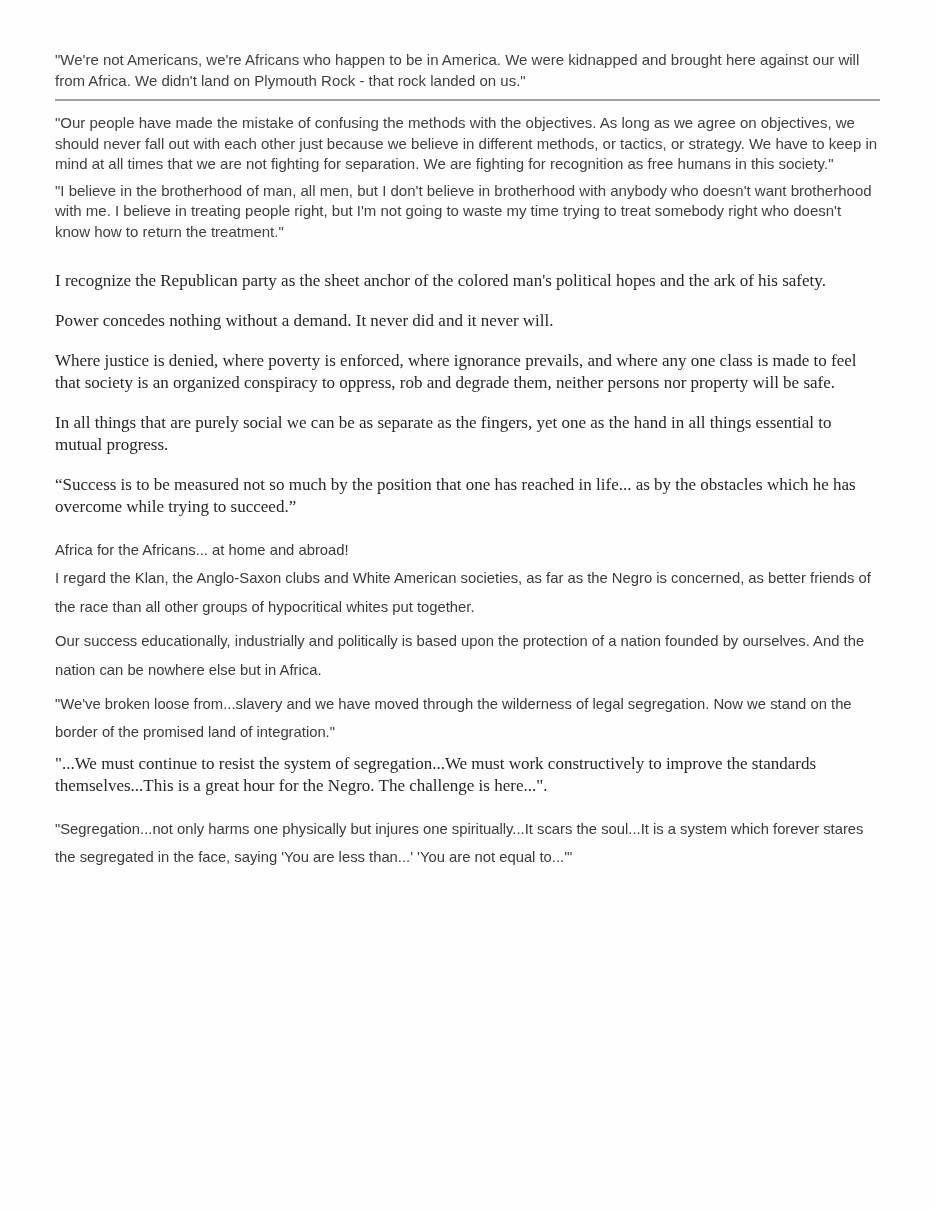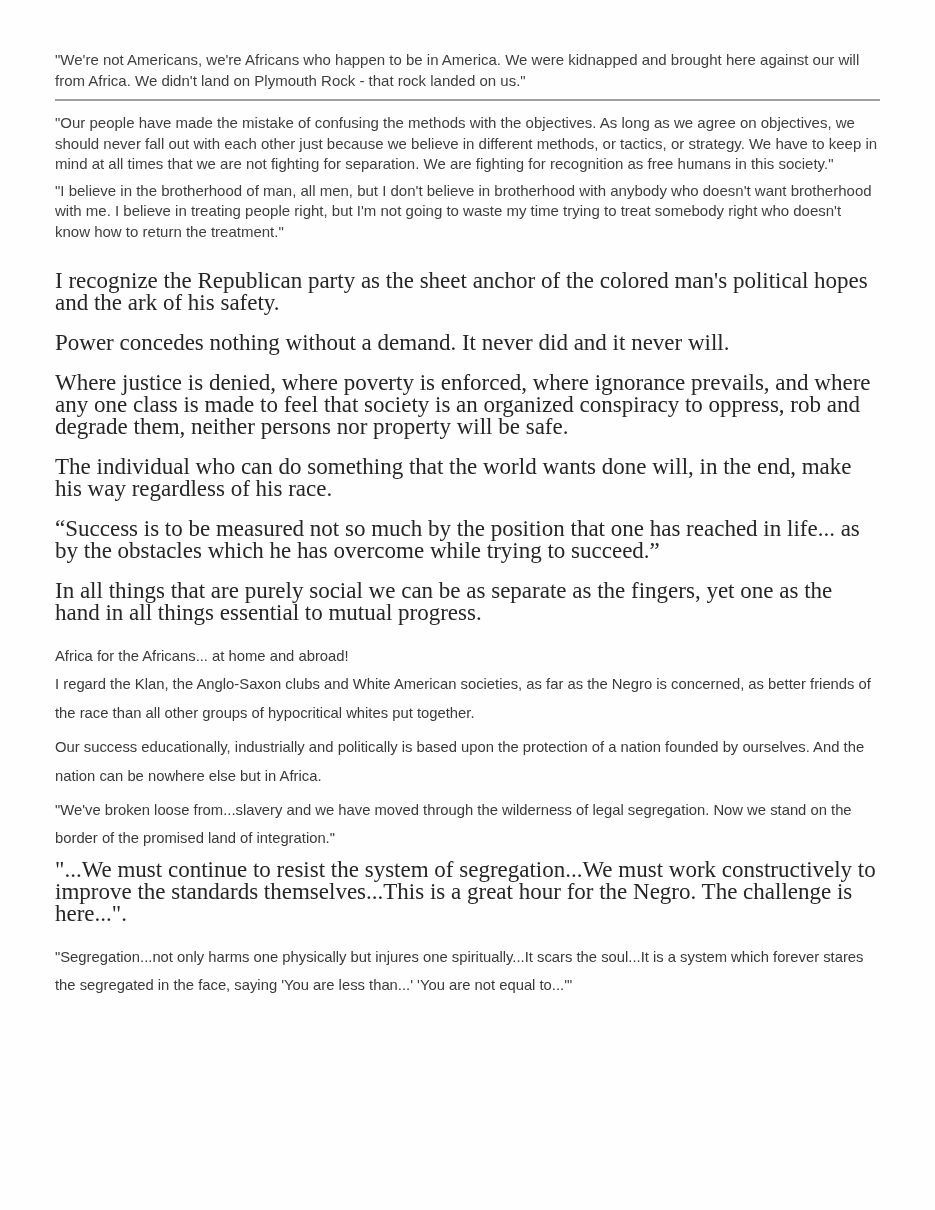--- a/index.html
+++ b/index.html
@@ -20,21 +20,21 @@
   .f-arial {
     font-family: "Liberation Sans", sans-serif;
     font-size: 15px;
     line-height: 20.5px;
     color: #3f3f3f;
     margin: 0 0 6px 0;
   }
   
   .f-serif {
     font-family: "Liberation Serif", serif;
-    font-size: 23px;
+    font-size: 17px;
     line-height: 22px;
     color: #262626;
     margin: 0 0 18px 0;
   }
   
   .f-cal {
     font-family: "Liberation Sans", sans-serif;
     font-size: 14.8px;
     line-height: 28.4px;
     color: #3a3a3a;
@@ -57,23 +57,22 @@
   <p class="f-arial">"We're not Americans, we're Africans who happen to be in America. We were kidnapped and brought here against our will from Africa. We didn't land on Plymouth Rock - that rock landed on us."</p>
 
   <hr class="divider">
 
   <p class="f-arial">"Our people have made the mistake of confusing the methods with the objectives. As long as we agree on objectives, we should never fall out with each other just because we believe in different methods, or tactics, or strategy. We have to keep in mind at all times that we are not fighting for separation. We are fighting for recognition as free humans in this society."</p>
   <p class="f-arial">"I believe in the brotherhood of man, all men, but I don't believe in brotherhood with anybody who doesn't want brotherhood with me. I believe in treating people right, but I'm not going to waste my time trying to treat somebody right who doesn't know how to return the treatment."</p>
 
   <p class="f-serif gap-xl">I recognize the Republican party as the sheet anchor of the colored man's political hopes and the ark of his safety.</p>
   <p class="f-serif">Power concedes nothing without a demand. It never did and it never will.</p>
   <p class="f-serif">Where justice is denied, where poverty is enforced, where ignorance prevails, and where any one class is made to feel that society is an organized conspiracy to oppress, rob and degrade them, neither persons nor property will be safe.</p>
-  <p class="f-serif">The individual who can do something that the world wants done will, in the end, make his way regardless of his race.</p>
+  <p class="f-serif">In all things that are purely social we can be as separate as the fingers, yet one as the hand in all things essential to mutual progress.</p>
   <p class="f-serif">“Success is to be measured not so much by the position that one has reached in life... as by the obstacles which he has overcome while trying to succeed.”</p>
-  <p class="f-serif">In all things that are purely social we can be as separate as the fingers, yet one as the hand in all things essential to mutual progress.</p>
 
   <p class="f-cal gap-md"><span>Africa for the Africans... at home and abroad!</span><br><span>I regard the Klan, the Anglo-Saxon clubs and White American societies, as far as the Negro is concerned, as better friends of the race than all other groups of hypocritical whites put together.</span></p>
   <p class="f-cal">Our success educationally, industrially and politically is based upon the protection of a nation founded by ourselves. And the nation can be nowhere else but in Africa.</p>
   <p class="f-cal">"We've broken loose from...slavery and we have moved through the wilderness of legal segregation. Now we stand on the border of the promised land of integration."</p>
 
   <p class="f-serif gap-sm">"...We must continue to resist the system of segregation...We must work constructively to improve the standards themselves...This is a great hour for the Negro. The challenge is here...".</p>
 
   <p class="f-cal gap-sm">"Segregation...not only harms one physically but injures one spiritually...It scars the soul...It is a system which forever stares the segregated in the face, saying 'You are less than...' 'You are not equal to...'"</p>
 
 </div>

